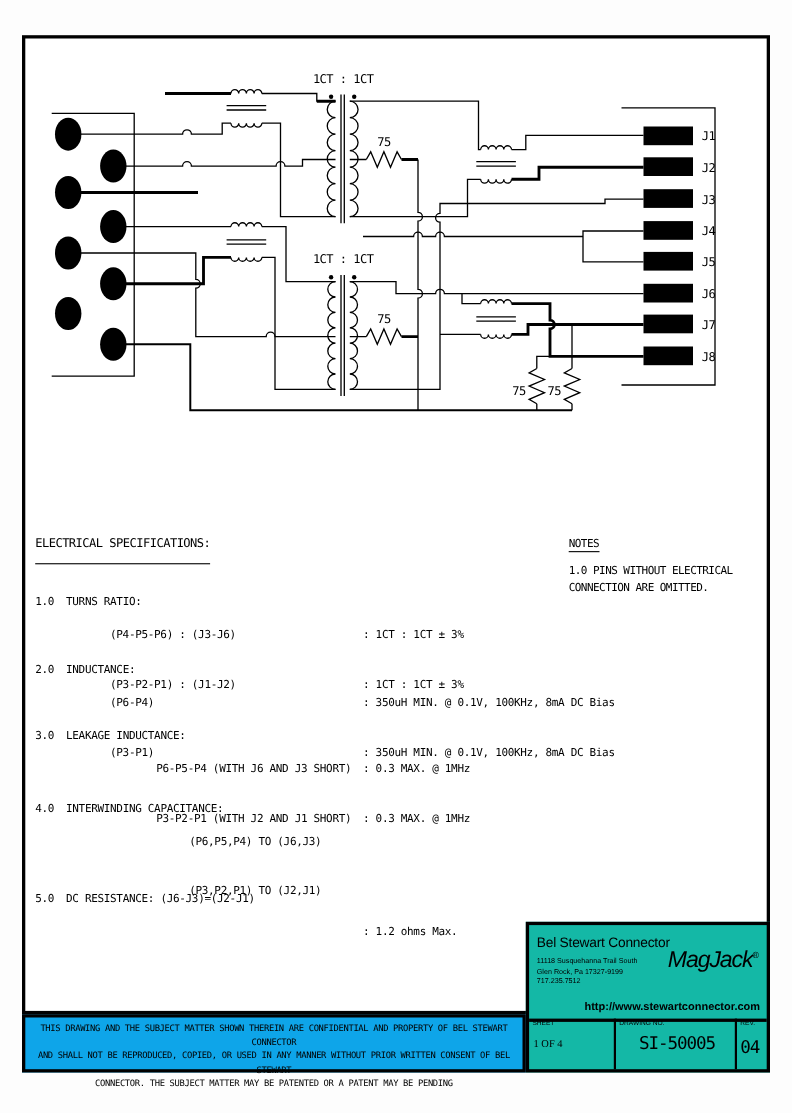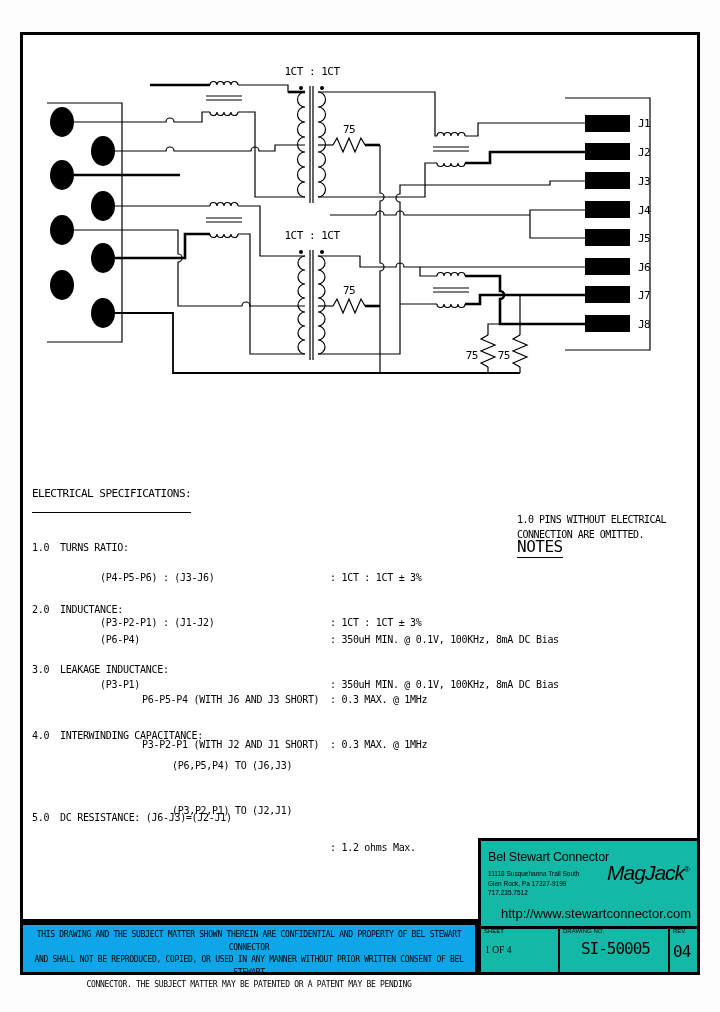--- a/index.html
+++ b/index.html
@@ -11,39 +11,39 @@
   .schem{position:absolute;left:20px;top:32px;width:680px;height:430px;}
   .schem path,.schem line,.schem polyline{fill:none;stroke:#000;stroke-width:1.2;}
   .schem .thick{stroke-width:2.6;}
   .schem .mid{stroke-width:1.8;}
   .schem text{font-family:"DejaVu Sans Mono",monospace;font-size:11px;fill:#000;stroke:none;letter-spacing:-0.5px;}
   .schem .pad{fill:#000;stroke:none;}
   .schem .dot{fill:#000;stroke:none;}
 
   .abs{position:absolute;white-space:pre;}
   .spec-head{left:32px;top:487px;font-size:11px;letter-spacing:-0.5px;border-bottom:1px solid #000;padding-bottom:12px;}
-  .notes-head{left:517px;top:489px;font-size:16px;letter-spacing:-0.5px;border-bottom:1px solid #000;padding-bottom:1px;margin-top:48px;}
+  .notes-head{left:517px;top:489px;font-size:10px;letter-spacing:-0.5px;border-bottom:1px solid #000;padding-bottom:1px;}
   .notes-body{left:517px;top:512px;width:186px;font-size:10px;line-height:15px;letter-spacing:-0.5px;white-space:normal;}
   .spec-item{left:0;width:720px;font-size:10px;letter-spacing:-0.3px;line-height:15px;}
   .s-num{position:absolute;left:32px;top:0;}
   .s-name{position:absolute;left:60px;top:0;}
   .s-conds{position:absolute;top:0;}
   .s-vals{position:absolute;left:330px;top:0;}
 
   .disclaimer{position:absolute;left:20px;top:922px;width:458px;height:53px;border:3px solid #000;
       box-sizing:border-box;background:#0ea5e9;text-align:center;font-size:8px;letter-spacing:-0.3px;
       line-height:12.5px;padding-top:4px;}
   .titleblock{position:absolute;left:478px;top:838px;width:222px;height:137px;border:3px solid #000;
       box-sizing:border-box;background:#14b8a6;font-family:"Liberation Sans",sans-serif;}
   .tb-top{position:absolute;left:0;right:0;top:0;height:85px;border-bottom:3px solid #000;}
   .tb-company{position:absolute;left:7px;top:9px;font-size:12.5px;letter-spacing:-0.2px;}
   .tb-addr{position:absolute;left:7px;top:28px;font-size:6.5px;line-height:9.5px;}
   .tb-logo{position:absolute;right:8px;top:20px;font-size:21px;font-weight:normal;font-style:italic;letter-spacing:-1px;}
   .tb-logo sup{font-size:8px;font-style:normal;}
-  .tb-url{position:absolute;right:6px;bottom:5px;font-size:13px;font-weight:normal;}
+  .tb-url{position:absolute;right:6px;bottom:5px;font-size:10px;font-weight:bold;}
   .tb-bottom{position:absolute;left:0;right:0;bottom:0;height:46px;display:flex;}
   .tb-cell{position:relative;height:100%;box-sizing:border-box;}
   .tb-cell .lbl{position:absolute;left:3px;top:2px;font-size:6px;letter-spacing:0;}
   .cell-sheet{width:79px;border-right:2px solid #000;}
   .cell-sheet .val{position:absolute;left:4px;top:19px;font-size:9.5px;font-family:Liberation Serif, serif;}
   .cell-drw{flex:1;border-right:2px solid #000;}
   .cell-drw .val{position:absolute;right:18px;top:13px;font-size:16px;font-family:"DejaVu Sans Mono",monospace;letter-spacing:-1px;}
   .cell-rev{width:27px;}
   .cell-rev .val{position:absolute;left:3px;top:16px;font-size:16px;font-family:"DejaVu Sans Mono",monospace;letter-spacing:-1px;}
 </style>

